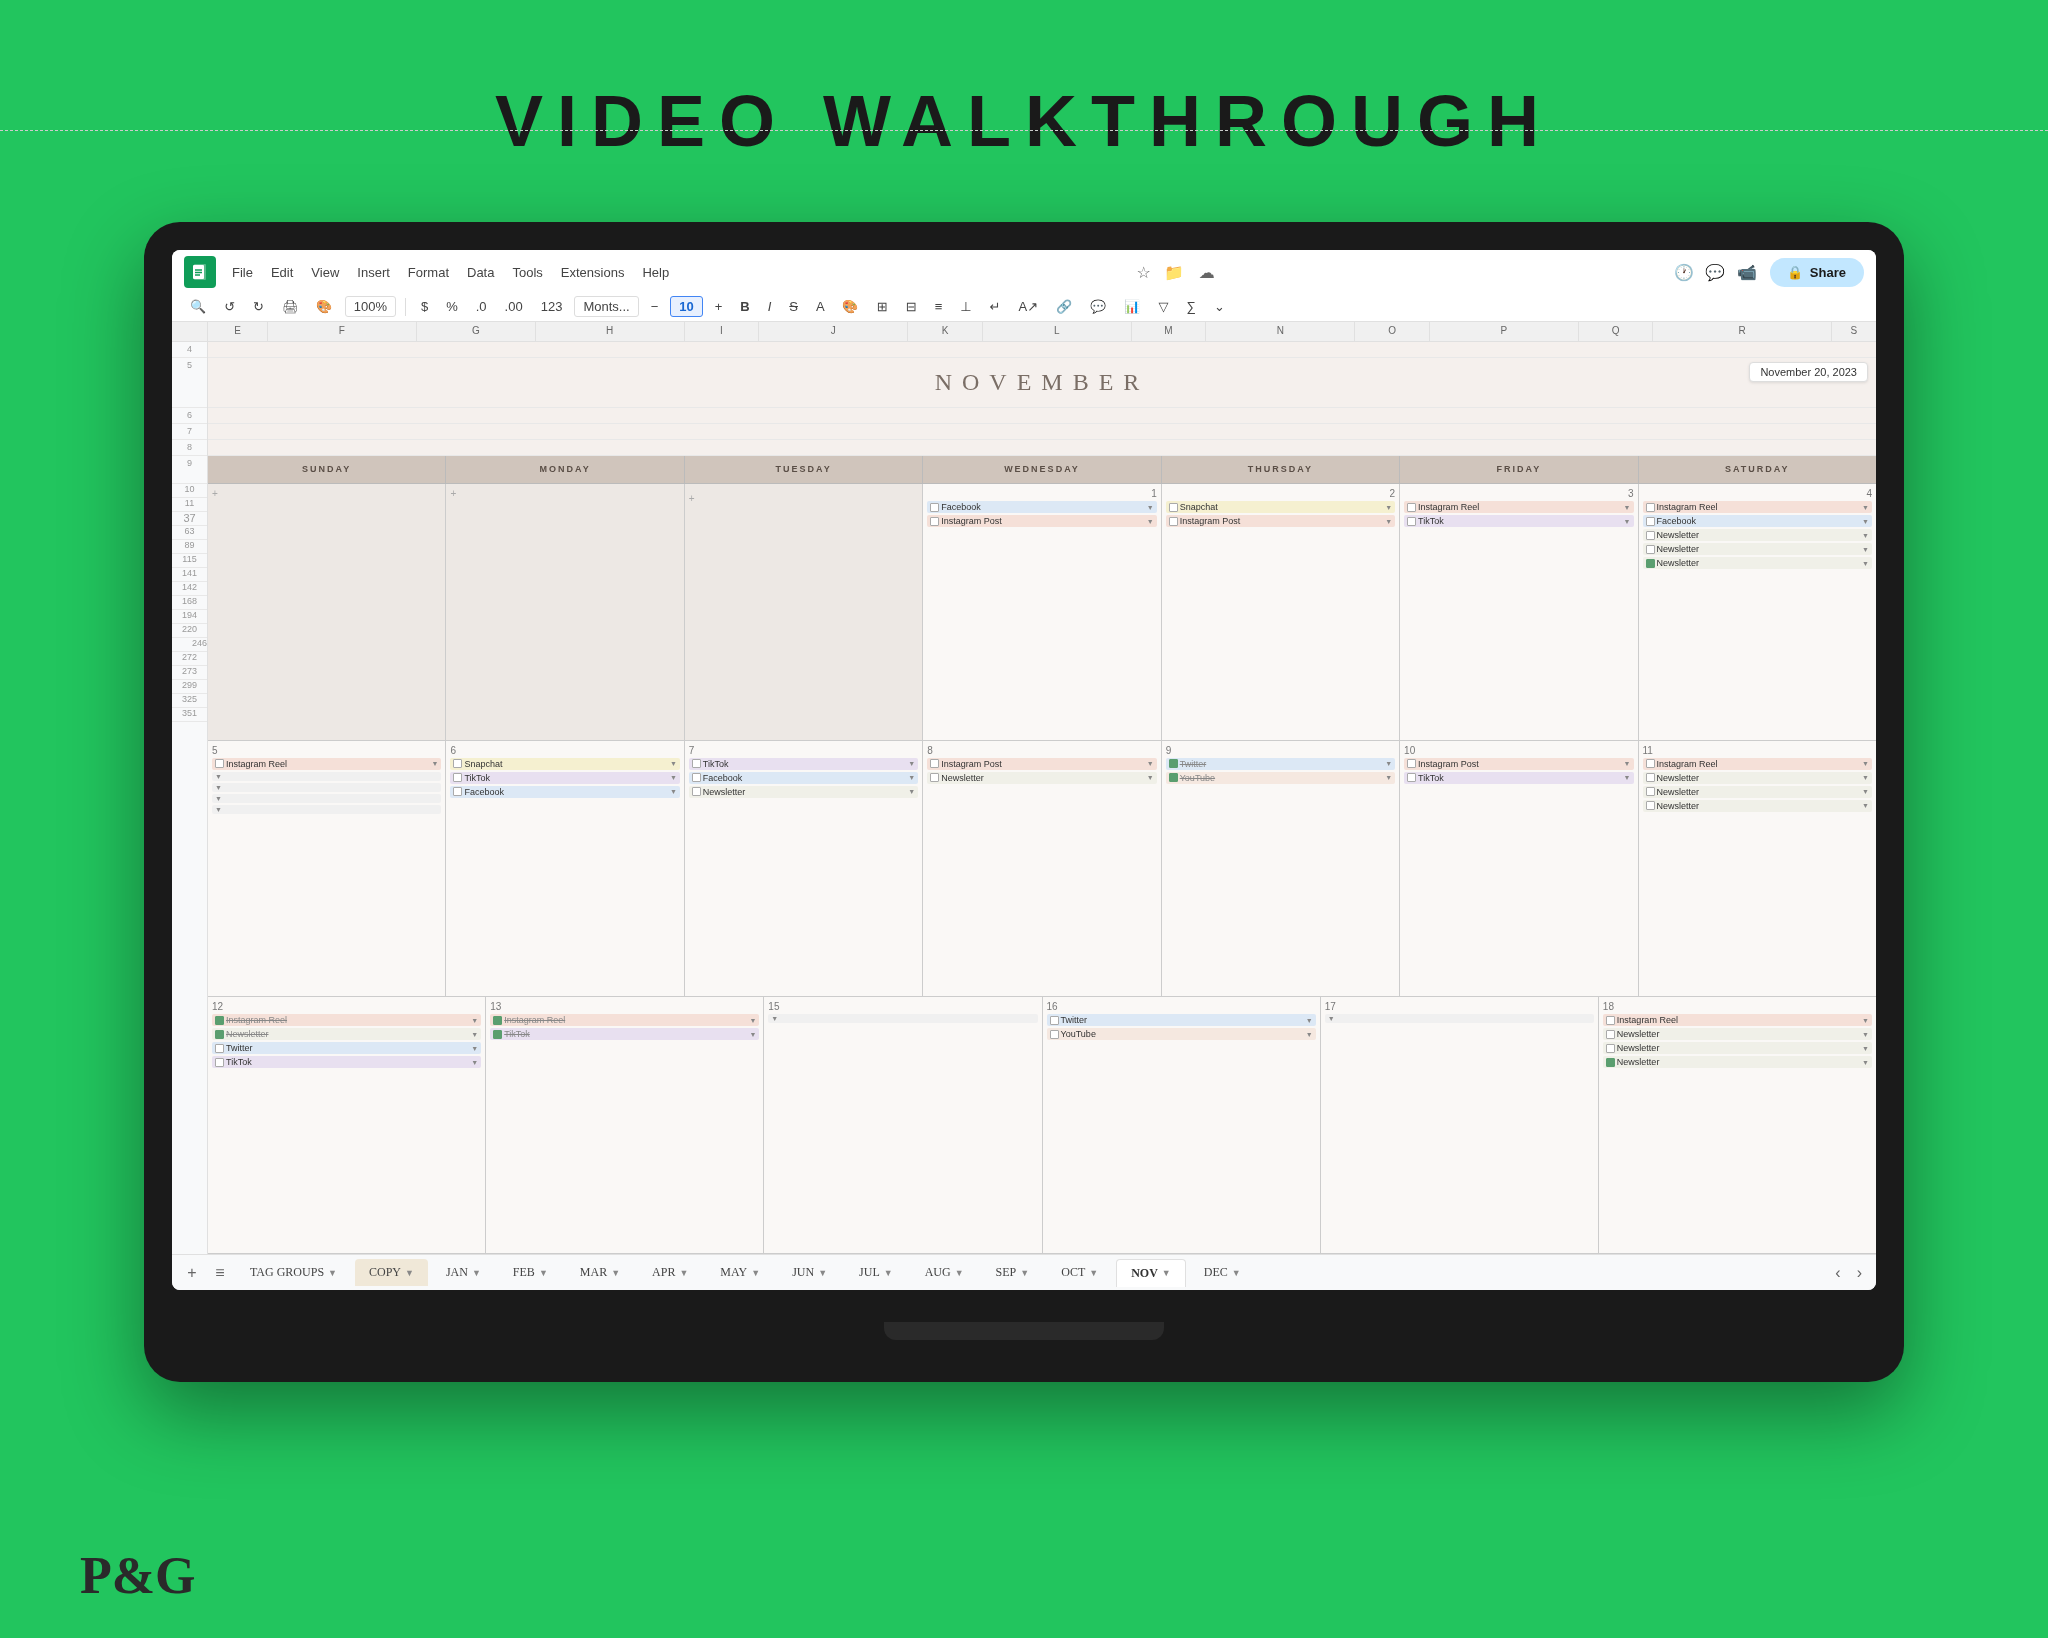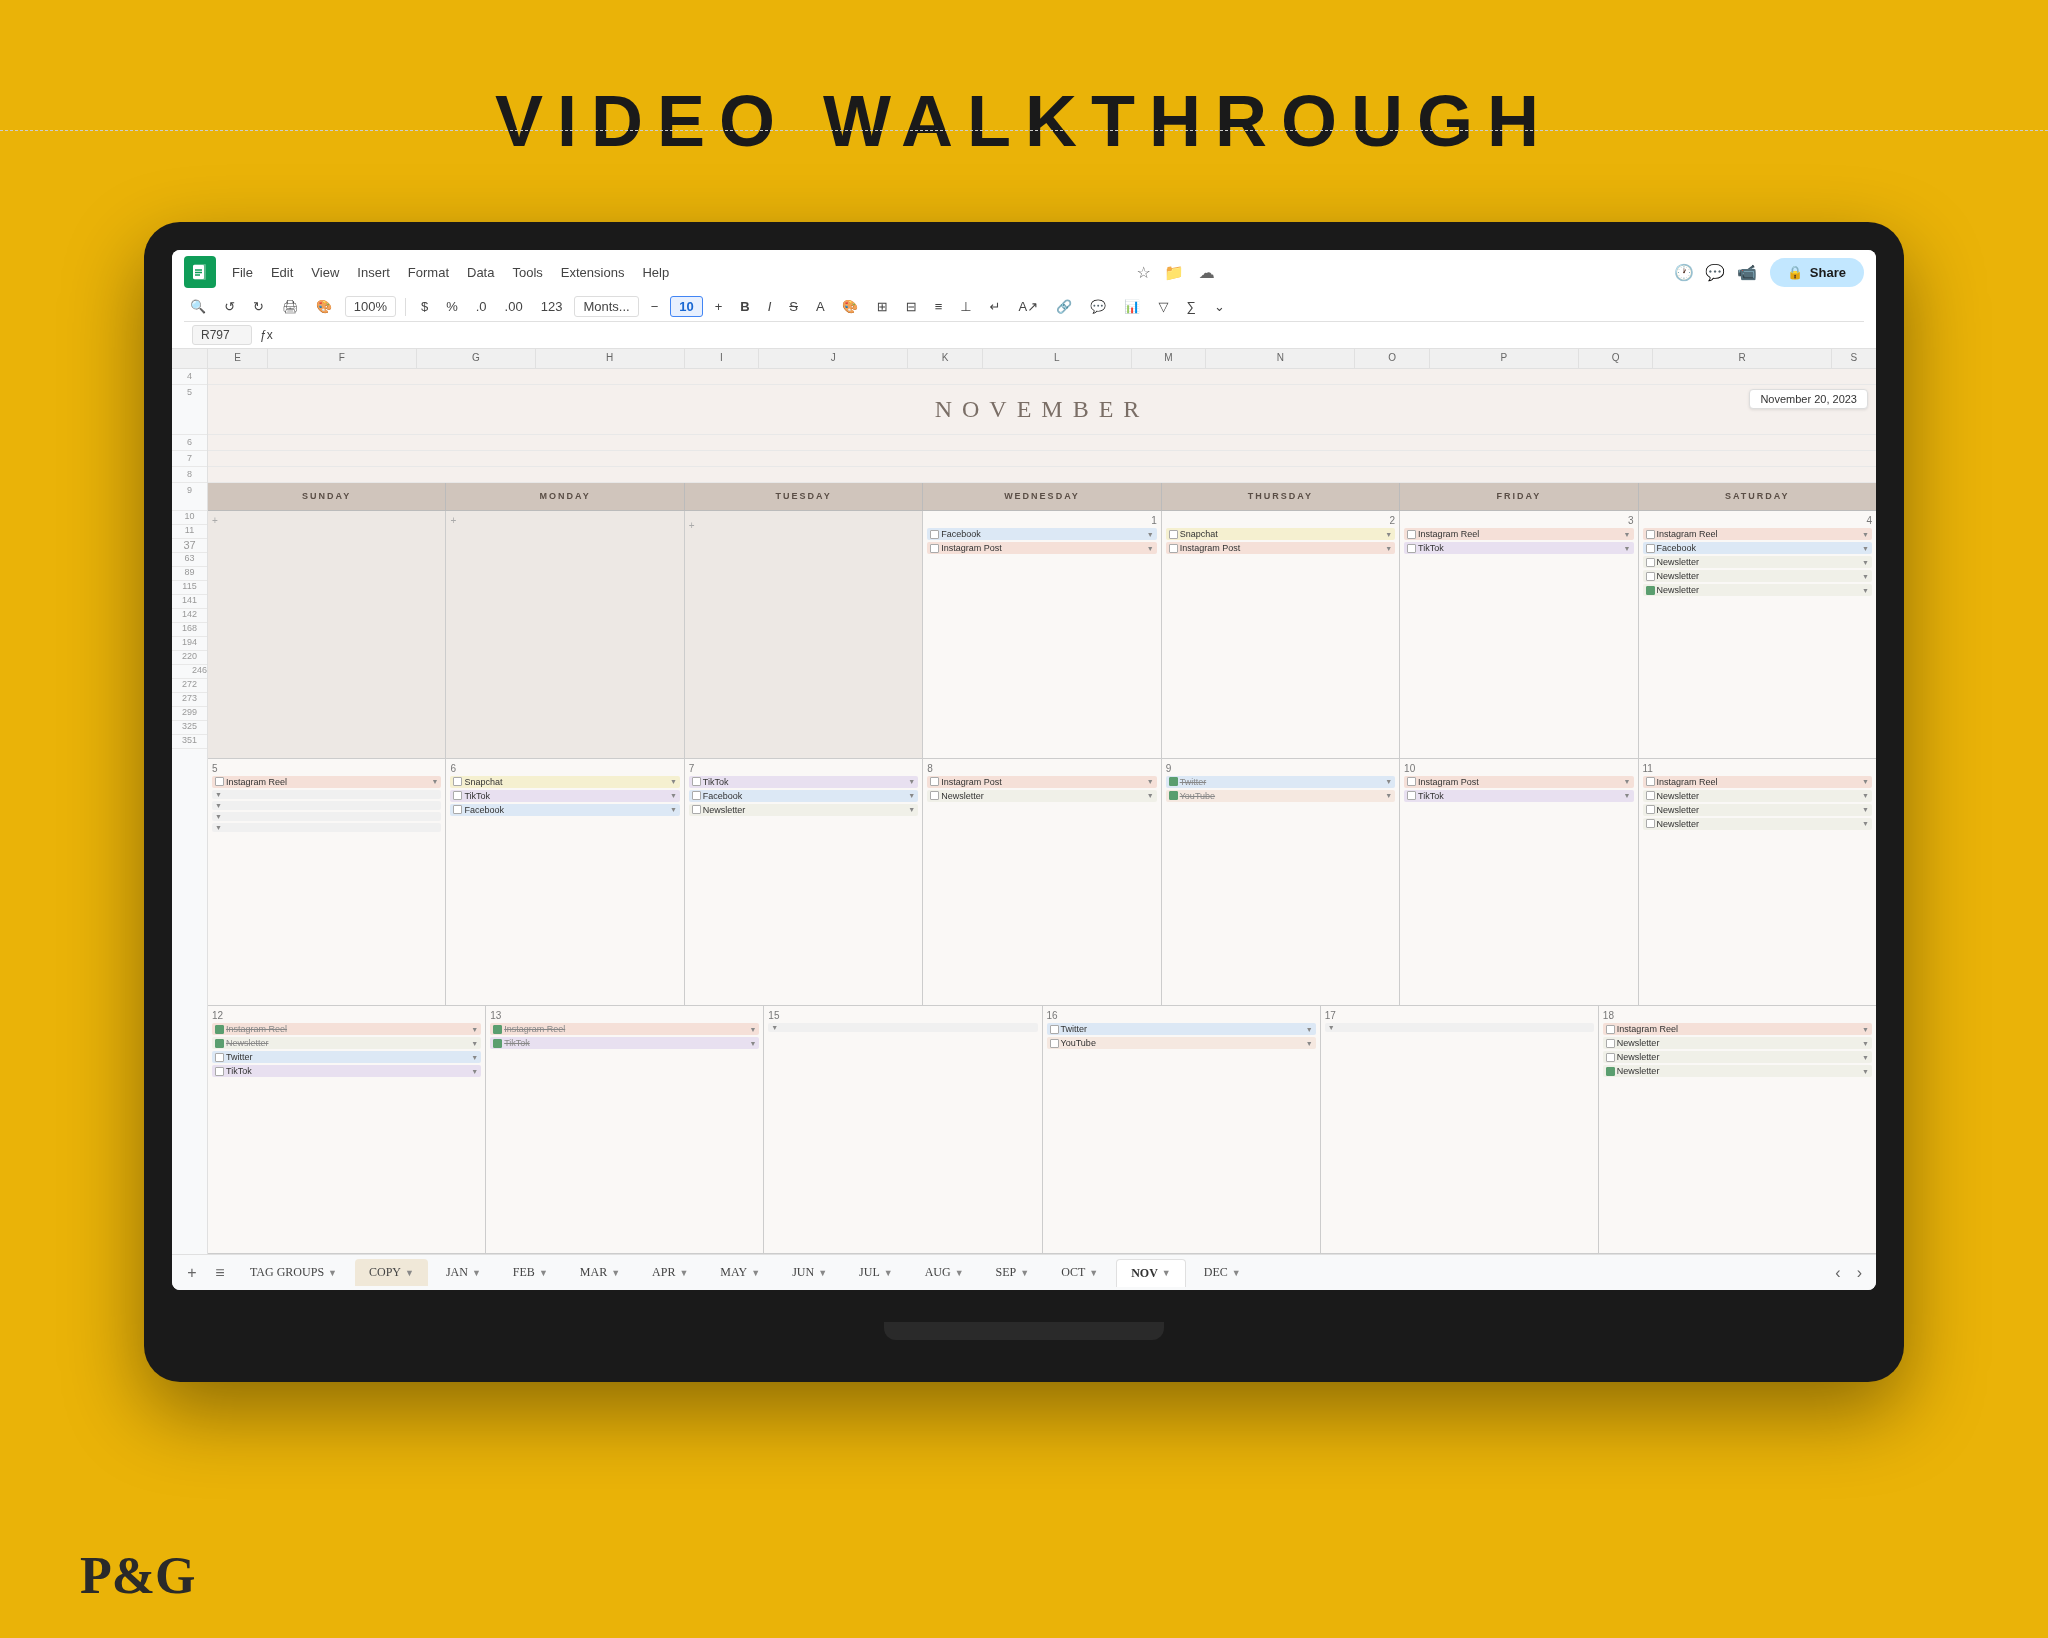--- a/index.html
+++ b/index.html
@@ -12,21 +12,21 @@
       display: flex;
       flex-direction: column;
       align-items: center;
       justify-content: flex-start;
       overflow: hidden;
     }
 
     .page-bg {
       width: 100%;
       height: 100%;
-      background: #eab308;
+      background: #22c55e;
       display: flex;
       flex-direction: column;
       align-items: center;
       padding-top: 80px;
     }
 
     .page-title {
       font-size: 72px;
       font-weight: 800;
       letter-spacing: 14px;
@@ -329,25 +329,20 @@
           <span class="toolbar-btn">↵</span>
           <span class="toolbar-btn">A↗</span>
           <span class="toolbar-btn">🔗</span>
           <span class="toolbar-btn">💬</span>
           <span class="toolbar-btn">📊</span>
           <span class="toolbar-btn">▽</span>
           <span class="toolbar-btn">∑</span>
           <span class="toolbar-btn">⌄</span>
         </div>
 
-        <div class="formula-bar">
-          <div class="cell-ref">R797</div>
-          <span>ƒx</span>
-          <span style="flex:1;"></span>
-        </div>
       </div>
 
       <div class="full-calendar">
         <div style="display:flex;height:100%;position:relative;">
 
           <div style="width:36px;background:#f8f9fa;border-right:1px solid #e0e0e0;flex-shrink:0;display:flex;flex-direction:column;">
 
             <div style="height:20px;border-bottom:1px solid #e0e0e0;background:#f0f0f0;"></div>
 
             <div style="height:16px;border-bottom:1px solid #e8e8e8;font-size:9px;color:#999;text-align:center;padding-top:2px;">4</div>

